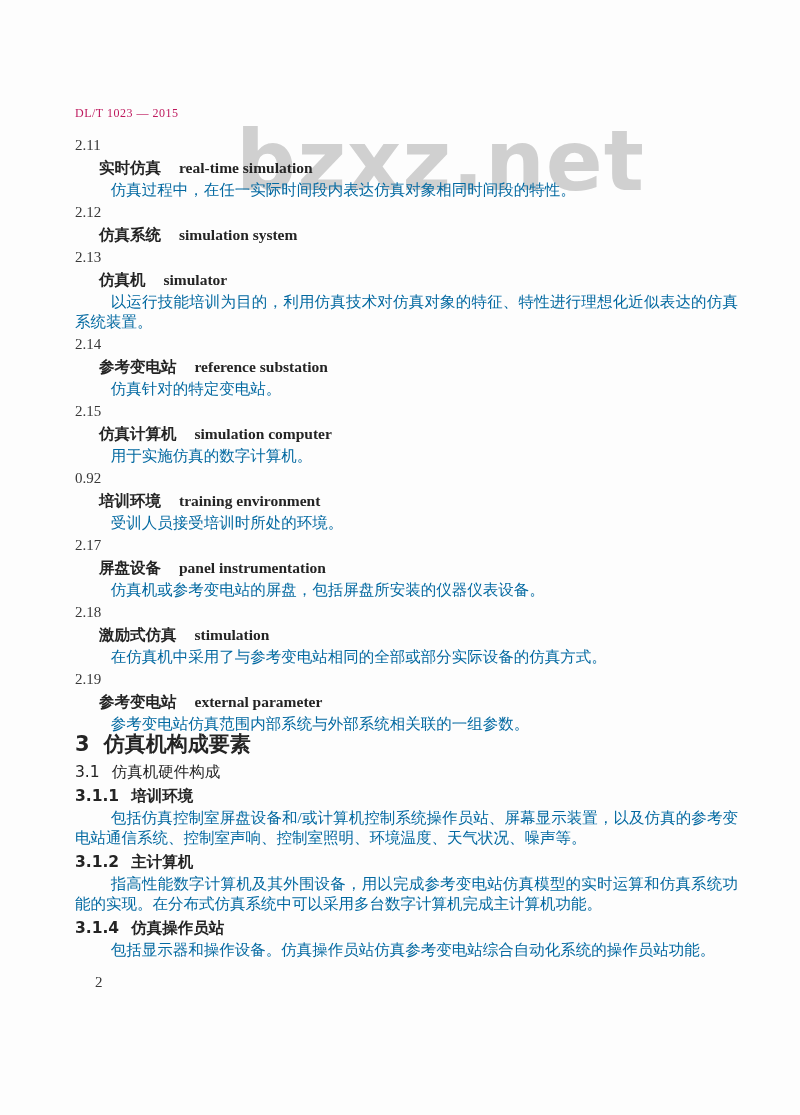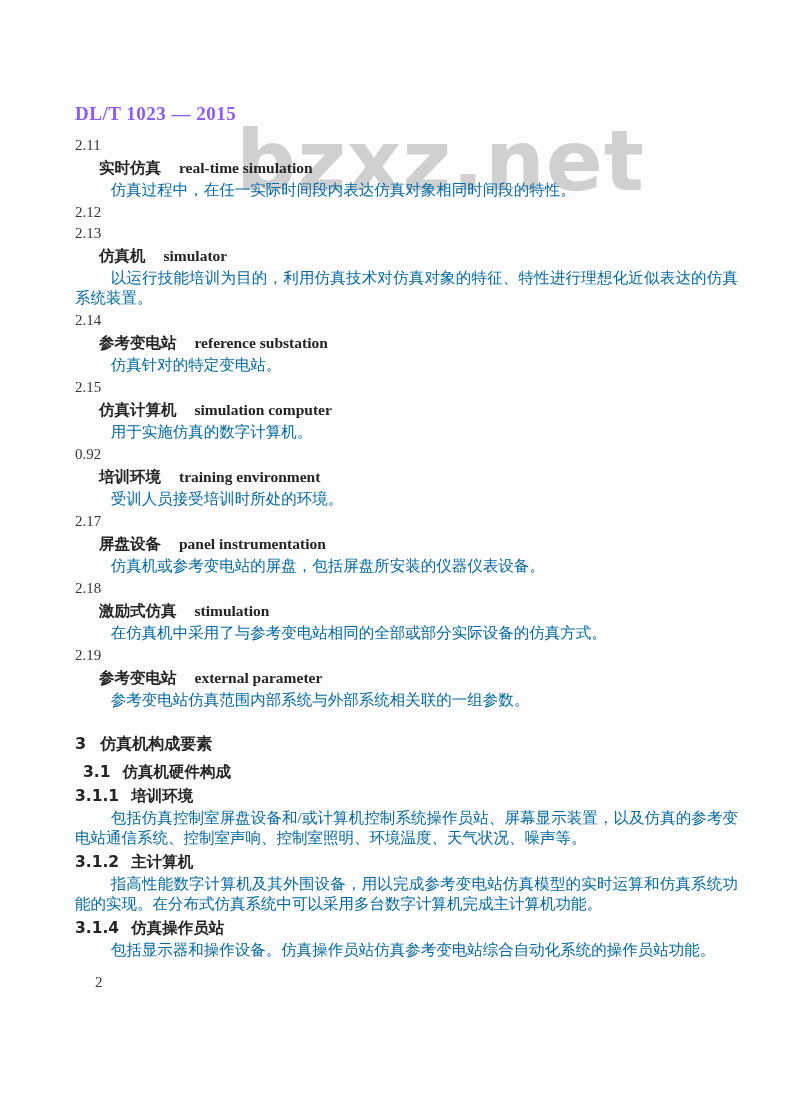--- a/index.html
+++ b/index.html
@@ -16,46 +16,46 @@
   }
   .watermark{
     position:absolute;left:236px;top:119px;
     font-family:"DejaVu Sans","Liberation Sans",sans-serif;
     font-weight:700;font-size:84px;line-height:1;
     color:#c9c9c9;opacity:.85;letter-spacing:1px;
     user-select:none;z-index:0;
   }
   .content{position:relative;z-index:1;}
   .doc-code{
-    font-weight:700;font-size:19px;line-height:17px;
-    letter-spacing:.5px;color:#8b5cf6;
+    font-weight:400;font-size:12px;line-height:17px;
+    letter-spacing:.5px;color:#be185d;
   }
   .def{margin-top:4px;}
   .def:first-of-type{margin-top:15px;}
   .def-num{font-size:15px;line-height:17px;color:#383838;}
   .def-term{margin-top:4px;line-height:20px;margin-left:24px;}
   .def-term .zh{
     font-family:"DejaVu Sans","Liberation Sans",sans-serif;
     font-weight:700;font-size:15.5px;color:#242424;
   }
   .def-term .en{
     font-weight:700;font-size:15.5px;color:#242424;margin-left:14px;
   }
   p.body-text{
     margin:2px 0 0 0;font-size:15.5px;line-height:20px;
     text-indent:2.3em;color:#0369a1;
     text-align:justify;
   }
   .clause1{
-    margin:24px 0 0 0;font-family:"DejaVu Sans","Liberation Sans",sans-serif;
-    font-weight:700;font-size:16px;line-height:20px;color:#242424;
+    margin:0 0 0 0;font-family:"DejaVu Sans","Liberation Sans",sans-serif;
+    font-weight:700;font-size:21px;line-height:20px;color:#242424;
   }
   .clause2{
-    margin:8px 0 0 8px;font-family:"DejaVu Sans","Liberation Sans",sans-serif;
-    font-weight:700;font-size:15.5px;line-height:20px;color:#242424;
+    margin:8px 0 0 0;font-family:"DejaVu Sans","Liberation Sans",sans-serif;
+    font-weight:400;font-size:15.5px;line-height:20px;color:#242424;
   }
   .sub{margin-top:4px;}
   .sub-head{
     font-family:"DejaVu Sans","Liberation Sans",sans-serif;
     font-weight:700;font-size:15.5px;line-height:20px;color:#242424;
   }
   .cnum{margin-right:14px;}
   .snum{margin-right:12px;}
   .page-num{
     margin:14px 0 0 20px;font-size:15px;color:#383838;line-height:17px;
@@ -74,20 +74,24 @@
       <div class="def-num">2.11</div>
       <div class="def-term">
         <span class="zh">实时仿真</span>
         <span class="en">real-time simulation</span>
       </div>
       <p class="body-text">仿真过程中，在任一实际时间段内表达仿真对象相同时间段的特性。</p>
     </section>
 
     <section class="def">
       <div class="def-num">2.12</div>
+      <div class="def-term">
+        <span class="zh">仿真系统</span>
+        <span class="en">simulation system</span>
+      </div>
     </section>
 
     <section class="def">
       <div class="def-num">2.13</div>
       <div class="def-term">
         <span class="zh">仿真机</span>
         <span class="en">simulator</span>
       </div>
       <p class="body-text">以运行技能培训为目的，利用仿真技术对仿真对象的特征、特性进行理想化近似表达的仿真系统装置。</p>
     </section>

